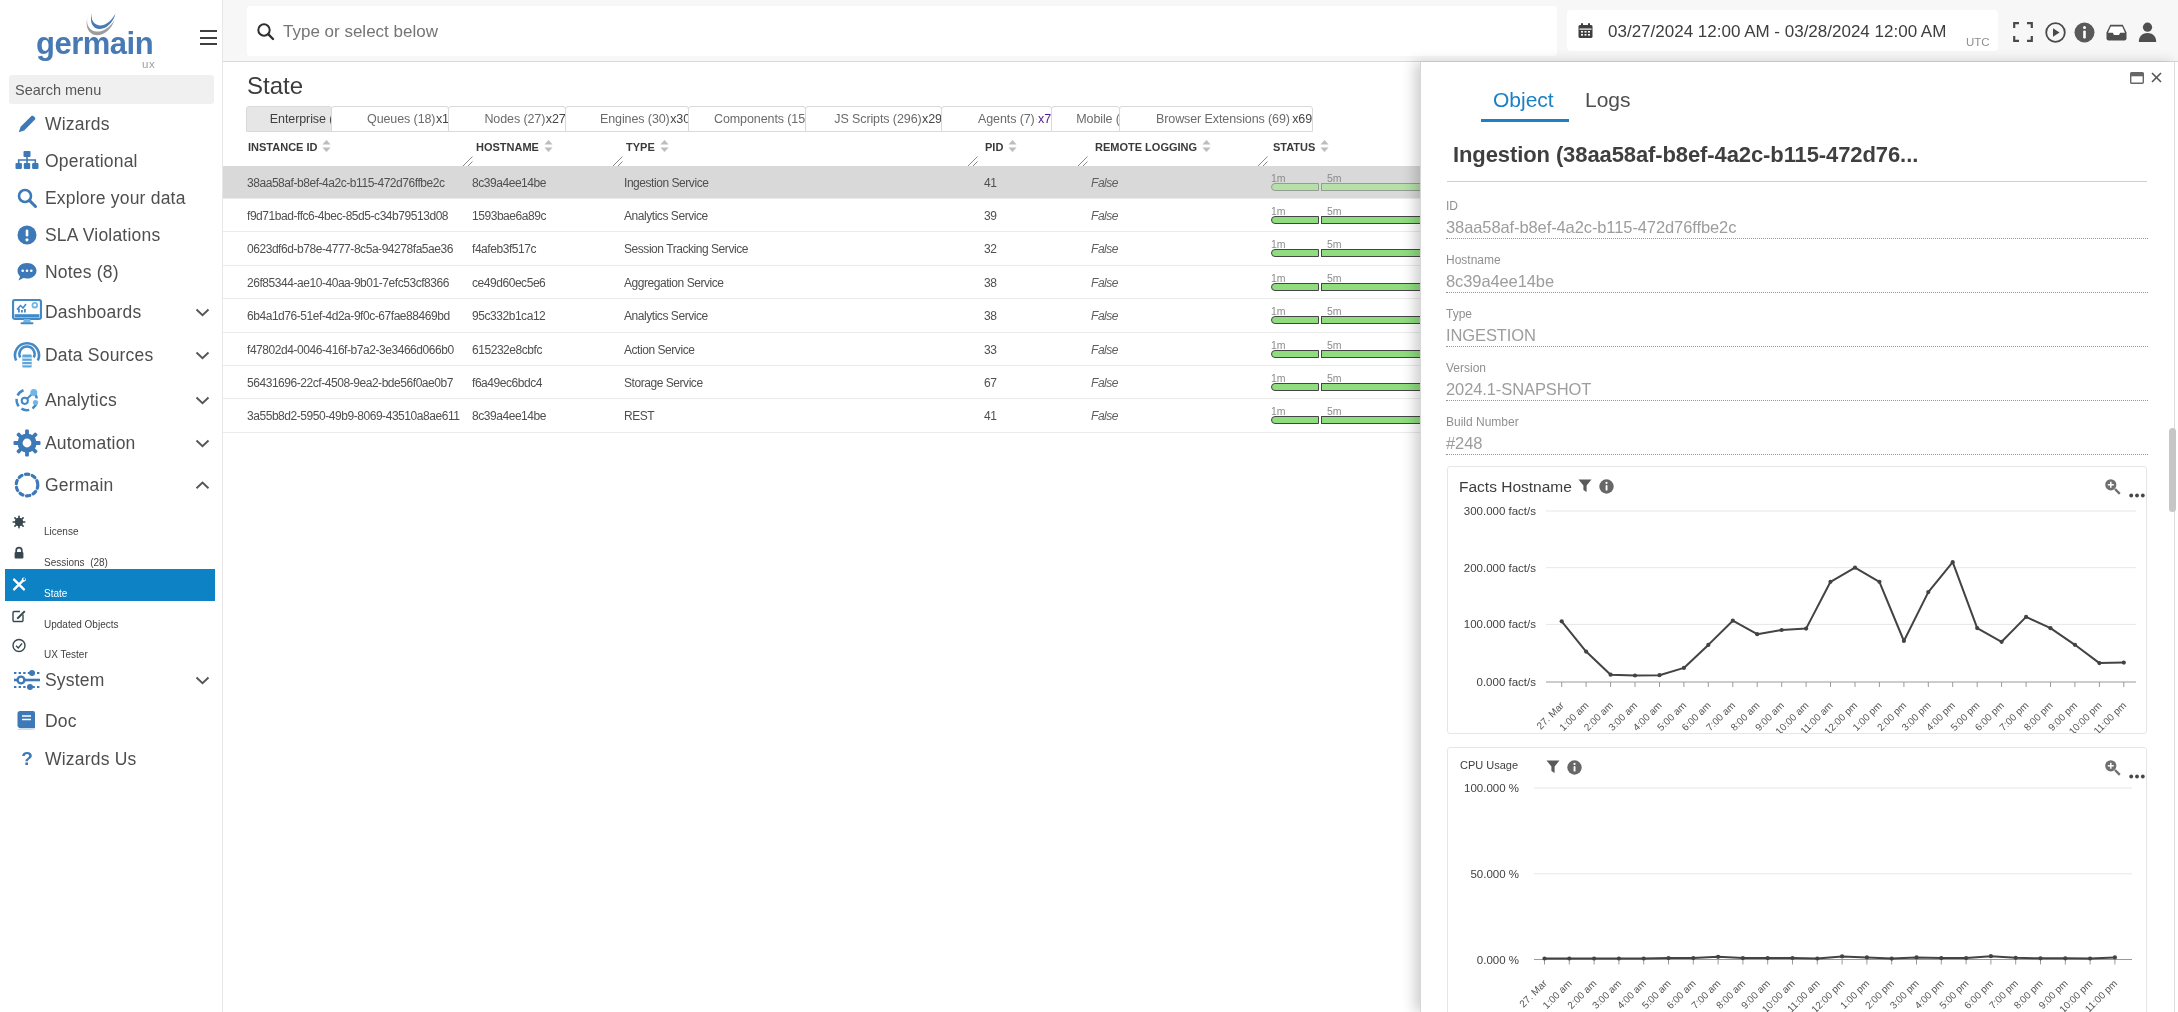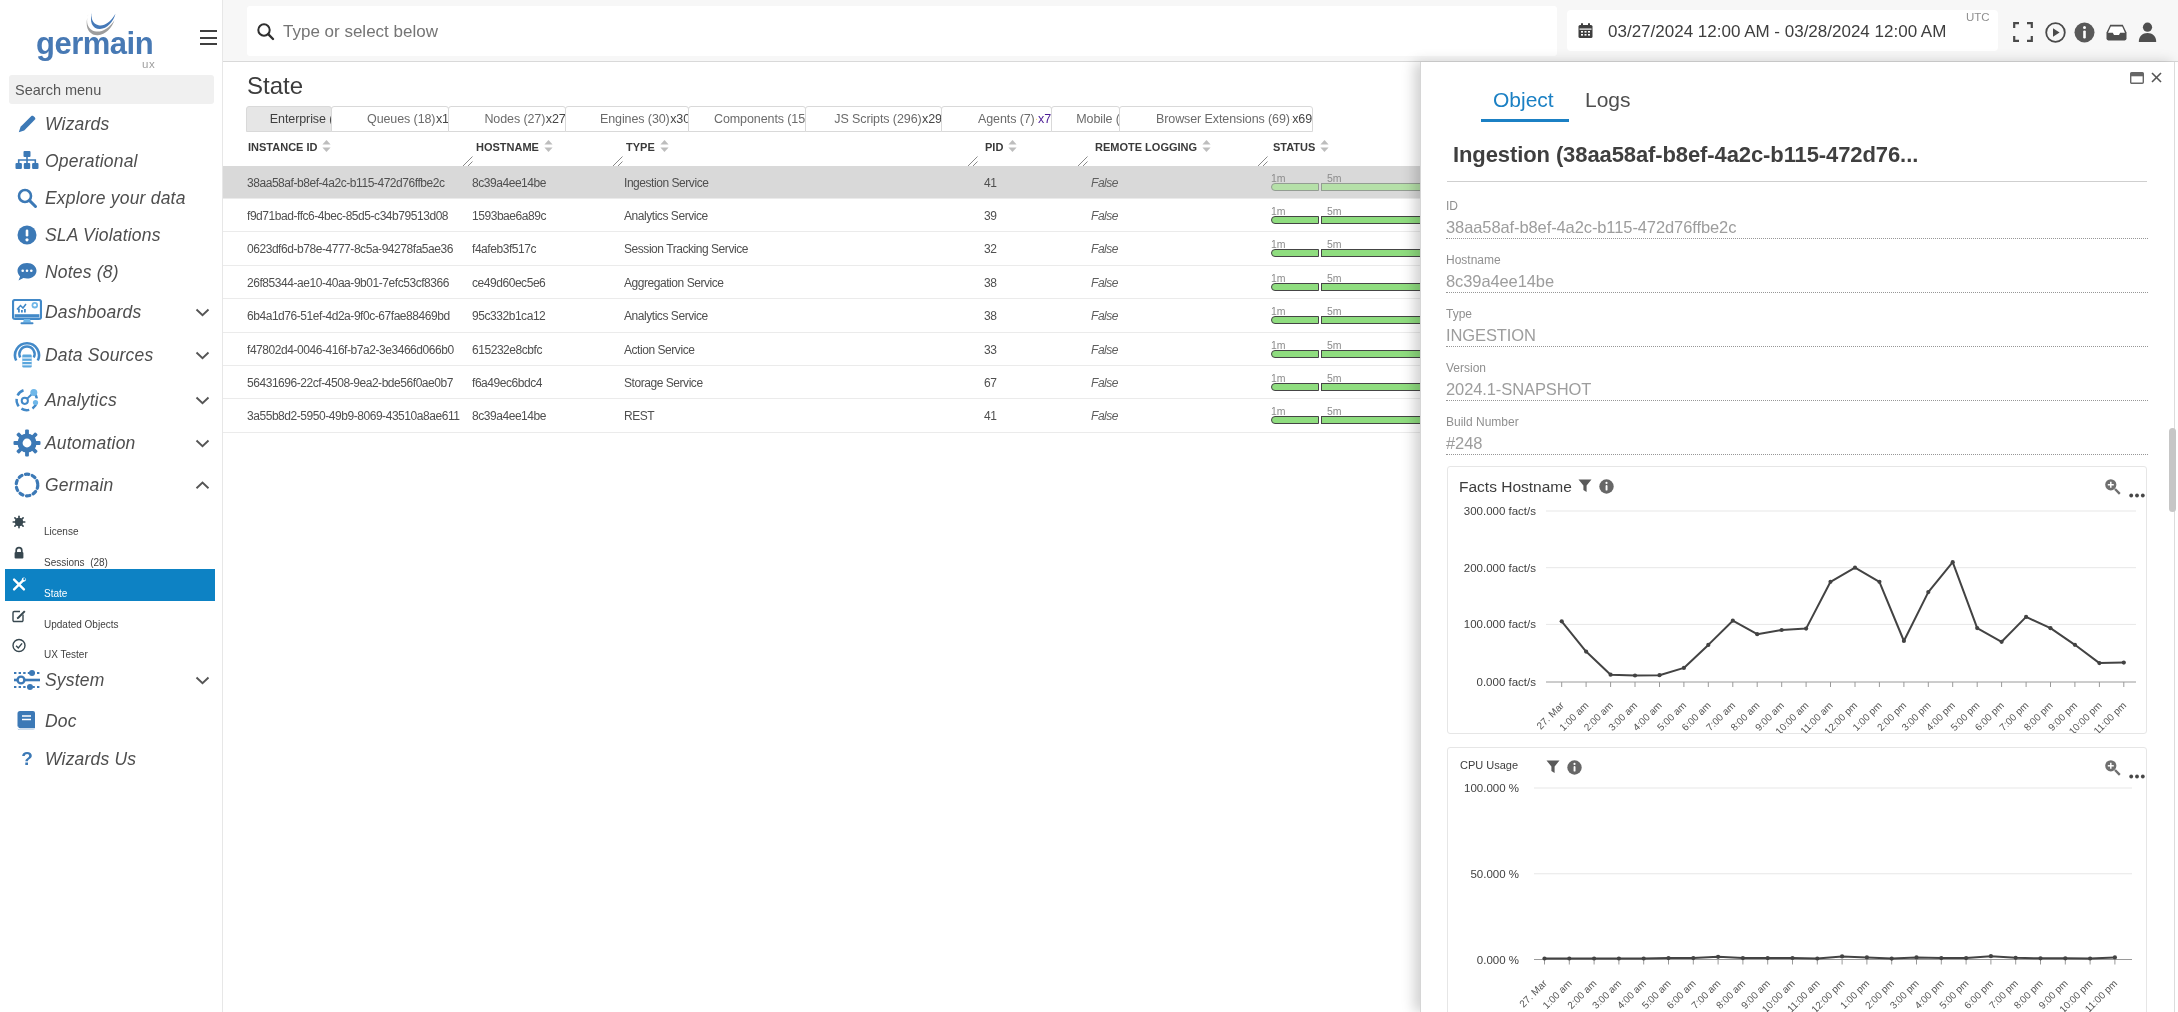--- a/index.html
+++ b/index.html
@@ -1,19 +1,19 @@
 <!DOCTYPE html>
 <html><head><meta charset="utf-8"><style>
 * { margin:0; padding:0; box-sizing:border-box; }
 html,body { width:2178px; height:1012px; overflow:hidden; font-family:"Liberation Sans",sans-serif; background:#fff; }
 .abs { position:absolute; }
 #root { position:relative; width:2178px; height:1012px; }
 .nav-item { position:absolute; left:0; width:223px; height:36px; display:flex; align-items:center; }
 .nav-ic { position:absolute; left:27px; transform:translateX(-50%); display:flex; align-items:center; }
-.nav-tx { position:absolute; left:45px; font-size:17.5px; color:#4e4e4e; letter-spacing:0.2px; white-space:nowrap;font-style:italic; }
+.nav-tx { position:absolute; left:45px; font-size:17.5px; color:#4e4e4e; letter-spacing:0.2px; white-space:nowrap; }
 .nav-ch { position:absolute; left:195px; top:50%; transform:translateY(-50%); }
 .sub-ic { position:absolute; left:19px; transform:translateX(-50%); display:flex; align-items:center; }
 .sub-tx { position:absolute; left:44px; font-size:10px; color:#3f3f3f; white-space:nowrap;margin-top:18px; }
 .tab { position:absolute; top:106px; height:26px; border:1px solid #d9d9d9; border-radius:3px 3px 0 0; background:#fff; color:#6b6b6b; font-size:12.5px; display:flex; align-items:center; justify-content:center; white-space:nowrap; letter-spacing:-0.1px;padding-left:36px; }
 .hcell { position:absolute; top:140px; font-size:11px; font-weight:bold; color:#3a3a3a; letter-spacing:0px; white-space:nowrap; }
 .cell { position:absolute; font-size:12px; color:#4f4f4f; letter-spacing:-0.45px; white-space:nowrap; }
 .flabel { position:absolute; left:1446px; font-size:12px; color:#909090; }
 .fvalue { position:absolute; left:1446px; font-size:16.5px; color:#9d9d9d; letter-spacing:-0.1px; }
 .fline { position:absolute; left:1446px; width:702px; border-bottom:1px dotted #979797; }
 </style></head><body>
@@ -35,21 +35,21 @@
       <g fill="#fff">
         <rect x="3" y="8" width="2" height="1.6"></rect>
         <rect x="6.5" y="8" width="2" height="1.6"></rect>
         <rect x="10" y="8" width="2" height="1.6"></rect>
         <rect x="3" y="11" width="2" height="1.6"></rect>
         <rect x="6.5" y="11" width="2" height="1.6"></rect>
         <rect x="10" y="11" width="2" height="1.6"></rect>
       </g>
     </svg>
 <div class="abs" style="left:1608px;top:22px;font-size:17px;color:#3e3e3e;letter-spacing:0px">03/27/2024 12:00 AM - 03/28/2024 12:00 AM</div>
-<div class="abs" style="left:1966px;top:11px;font-size:11.5px;color:#8f8f8f">UTC</div>
+<div class="abs" style="left:1966px;top:36px;font-size:11.5px;color:#8f8f8f">UTC</div>
 <svg class="abs" style="left:2013px;top:22px" width="20" height="20" viewBox="0 0 20 20">
       <g stroke="#4a4a4a" stroke-width="2.2" fill="none">
         <path d="M1.2 6 V1.2 H6"></path>
         <path d="M14 1.2 H18.8 V6"></path>
         <path d="M18.8 14 V18.8 H14"></path>
         <path d="M6 18.8 H1.2 V14"></path>
       </g>
     </svg>
 <svg class="abs" style="left:2045px;top:22px" width="21" height="21" viewBox="0 0 21 21">
       <circle cx="10.5" cy="10.5" r="9.3" fill="none" stroke="#4a4a4a" stroke-width="1.8"></circle>

